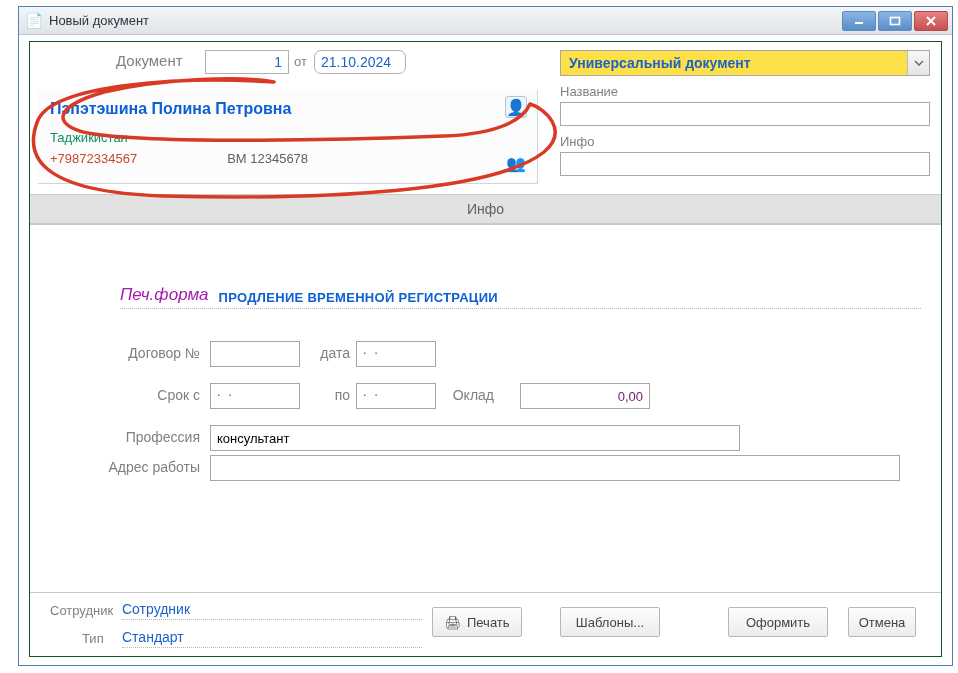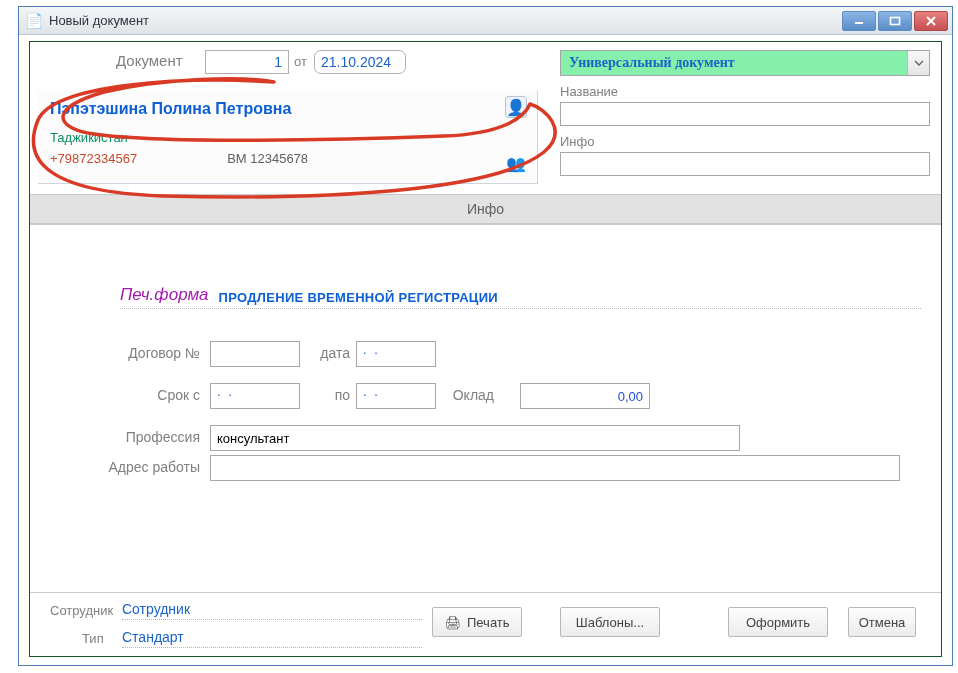--- a/index.html
+++ b/index.html
@@ -37,21 +37,21 @@
   .date-box, .sp-box { color:#1a63c8; }
 
   .doc-label    { position:absolute; left:86px; top:10px;}
   #doc-number   { position:absolute; left:175px; top:8px; width:84px;}
   .ot-label     { position:absolute; left:264px; top:12px; font-size:13px !important;}
   #doc-date     { position:absolute; left:284px; top:8px; width:92px; text-align:left;border-radius:7px;}
 
   
   .doctype-combo{ position:absolute; left:530px; top:8px; width:370px; height:26px;
                   border:1px solid #a7a7a7; display:flex; align-items:center;
-                  background:#86efac;font-family:Liberation Serif, serif; }
+                  background:#fde047; }
   .doctype-text { flex:1 1 auto; padding:0 8px; color:#1a63c8; font-weight:bold; font-size:14px;}
   .combo-btn    { width:22px; height:24px; border-left:1px solid #bcbcbc;
                   background:linear-gradient(#f7f7f7,#e5e5e5); display:flex;
                   align-items:center; justify-content:center; cursor:pointer;}
 
   .field-lbl    { color:#808080; font-size:13px;}
   .naz-lbl      { position:absolute; left:530px; top:42px;}
   #naz-input    { position:absolute; left:530px; top:60px; width:370px; height:24px;
                   border:1px solid #a7a7a7; padding:0 6px; font-size:13px; }
   .info-lbl     { position:absolute; left:530px; top:92px;}
@@ -95,21 +95,21 @@
                   border-bottom:1px dotted #b5b5b5; display:flex; gap:10px;
                   align-items:flex-end; padding-bottom:3px;}
   .pf-lbl       { color:#a21caf; font-size:17px;font-style:italic;}
   .pf-val       { color:#0c5fd4; font-weight:bold; letter-spacing:.3px;}
 
   
   .g-lbl        { color:#808080; text-align:right; position:absolute; font-size:14px;}
   .g-box        { position:absolute; border:1px solid #a7a7a7; height:26px; padding:0 6px;
                   font-size:13px; text-align:left; background:#fff;}
   .dots         { color:#1a63c8; letter-spacing:2px; }
-  .money-box    { color:#1d4ed8; text-align:right;}
+  .money-box    { color:#701a75; text-align:right;}
 
   
   .l-contract   { left:90px;  top:120px; width:80px;}
   #contract-no  { left:180px; top:116px; width:90px;}
   .l-cdate      { left:280px; top:120px; width:40px;}
   #contract-dt  { left:326px; top:116px; width:80px;}
 
   
   .l-from       { left:90px;  top:162px; width:80px;text-align:right;}
   #term-from    { left:180px; top:158px; width:90px;}

